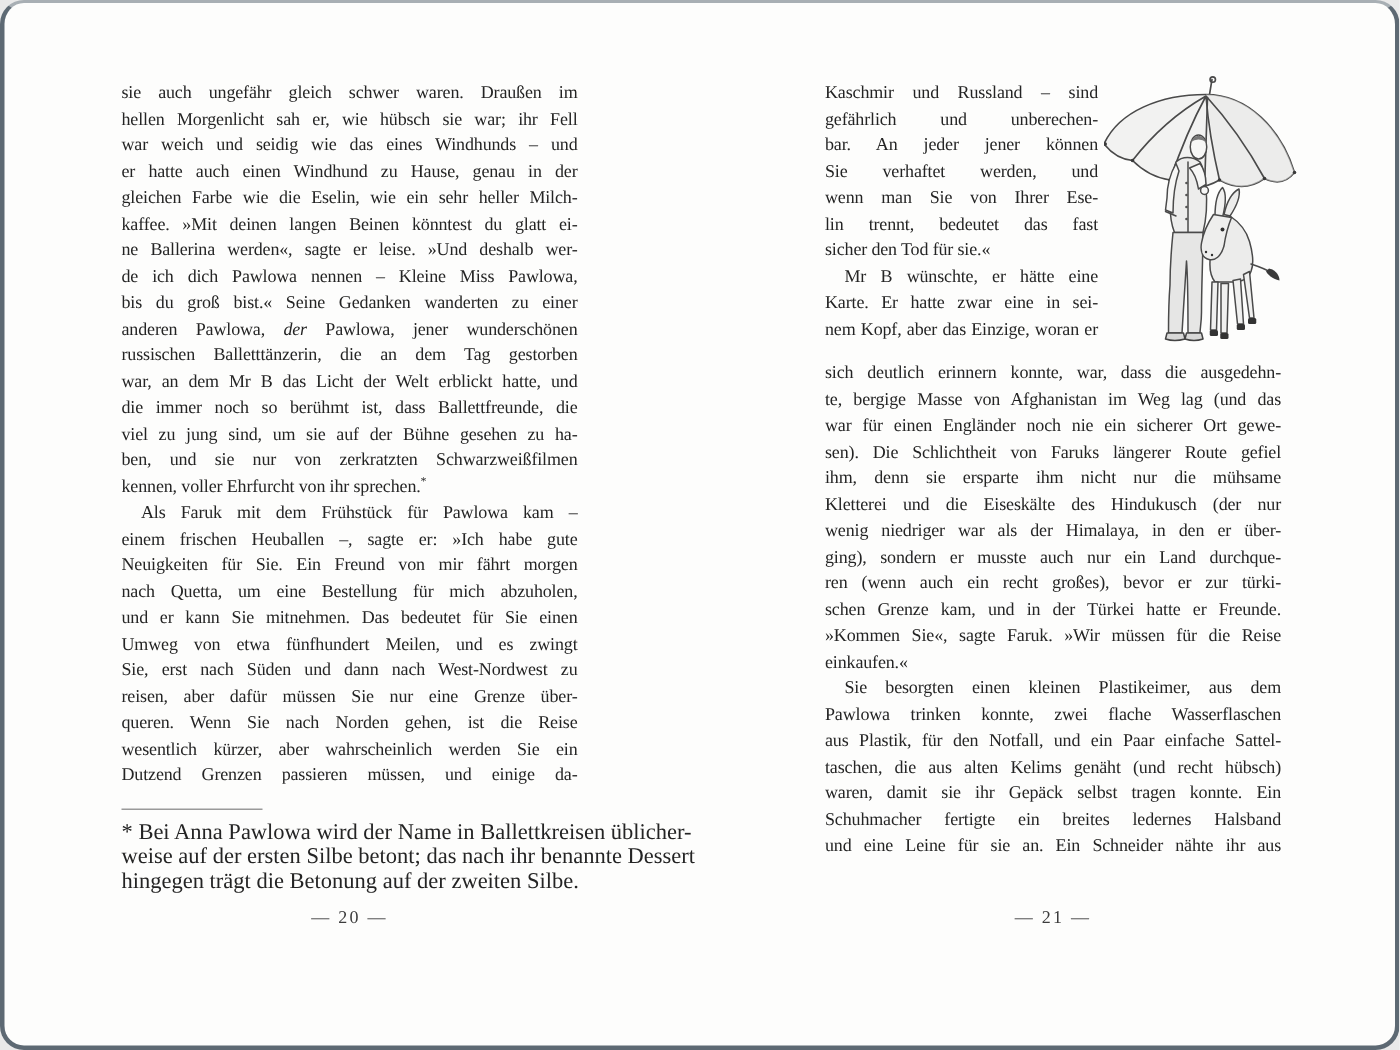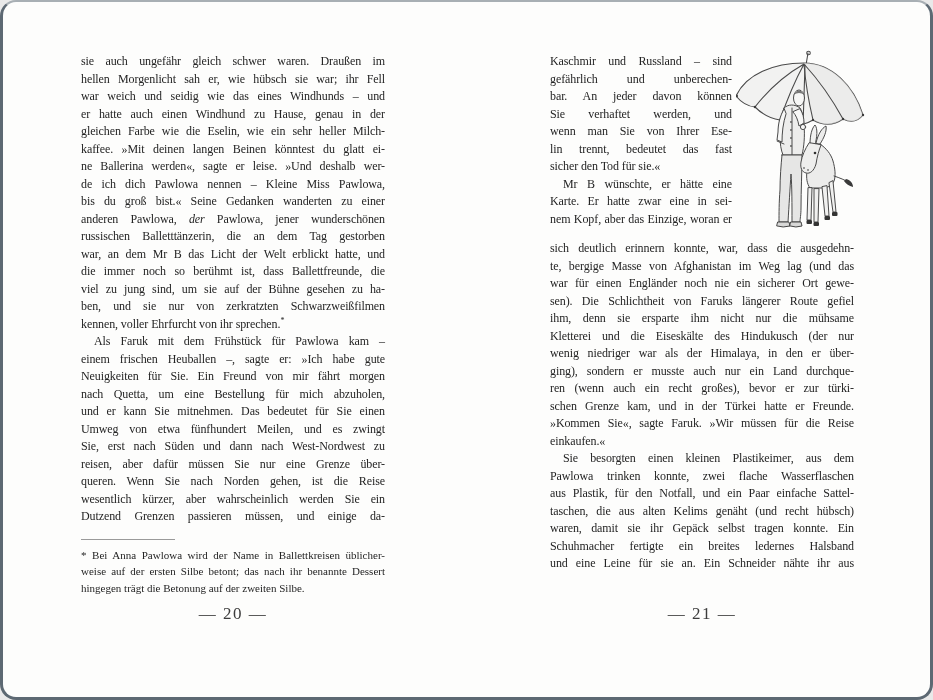--- a/index.html
+++ b/index.html
@@ -30,31 +30,31 @@
   }
   .bline.ragged{text-align-last:left;}
   .bline.indent{text-indent:13px;}
   .bline i{font-style:italic;font-family:Liberation Serif, serif;}
   .bline sup{font-size:8px;vertical-align:super;line-height:0;}
   .narrow-block{width:182px;}
   .wide-block{width:304px;margin-top:12px;}
   .footnote{margin-top:13px;}
   .fn-rule{width:94px;border-top:1px solid var(--fn-rule,#9a9a9a);margin-bottom:7px;}
   .fnline{
-    font-size:11px;
+    font-size:15px;
     line-height:16.5px;
     text-align:justify;
     text-align-last:justify;
     white-space:nowrap;
   }
   .fnline.ragged{text-align-last:left;}
   .pagenum{
     position:absolute;top:551px;left:0;width:100%;
     text-align:center;
-    font-size:17px;
+    font-size:12px;
     letter-spacing:1.5px;
     color:#3c3c3c;
   }
   .illustration{
     position:absolute;
     left:186px;top:-3px;
     width:130px;height:178px;
   }
   .illustration svg{display:block;width:100%;height:100%;}
 </style>
@@ -101,21 +101,21 @@
           <div class="fnline ragged">hingegen trägt die Betonung auf der zweiten Silbe.</div>
         </div>
     </div>
     <div class="pagenum">— 20 —</div>
   </div>
 
   <div class="page" id="pageR">
     <div class="narrow-block" id="narrowBlock">
         <div class="bline">Kaschmir und Russland – sind</div>
         <div class="bline">gefährlich und unberechen-</div>
-        <div class="bline">bar. An jeder davon können</div>
+        <div class="bline">bar. An jeder jener können</div>
         <div class="bline">Sie verhaftet werden, und</div>
         <div class="bline">wenn man Sie von Ihrer Ese-</div>
         <div class="bline">lin trennt, bedeutet das fast</div>
         <div class="bline ragged">sicher den Tod für sie.«</div>
         <div class="bline indent">Mr B wünschte, er hätte eine</div>
         <div class="bline">Karte. Er hatte zwar eine in sei-</div>
         <div class="bline">nem Kopf, aber das Einzige, woran er</div>
       </div>
     <div class="wide-block" id="wideBlock">
         <div class="bline">sich deutlich erinnern konnte, war, dass die ausgedehn-</div>

